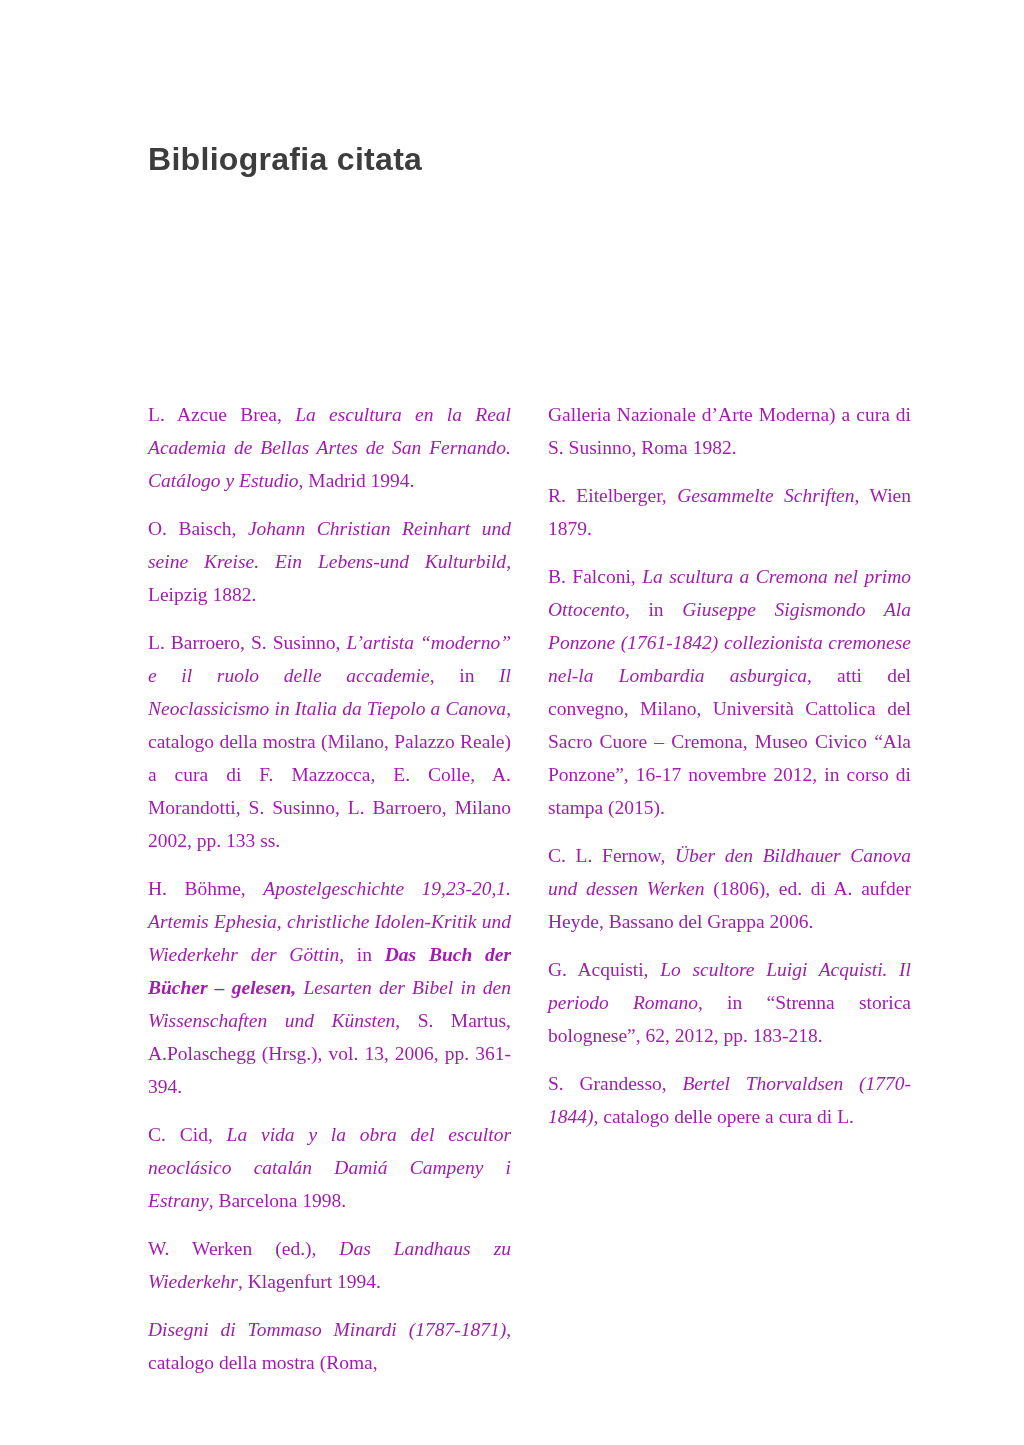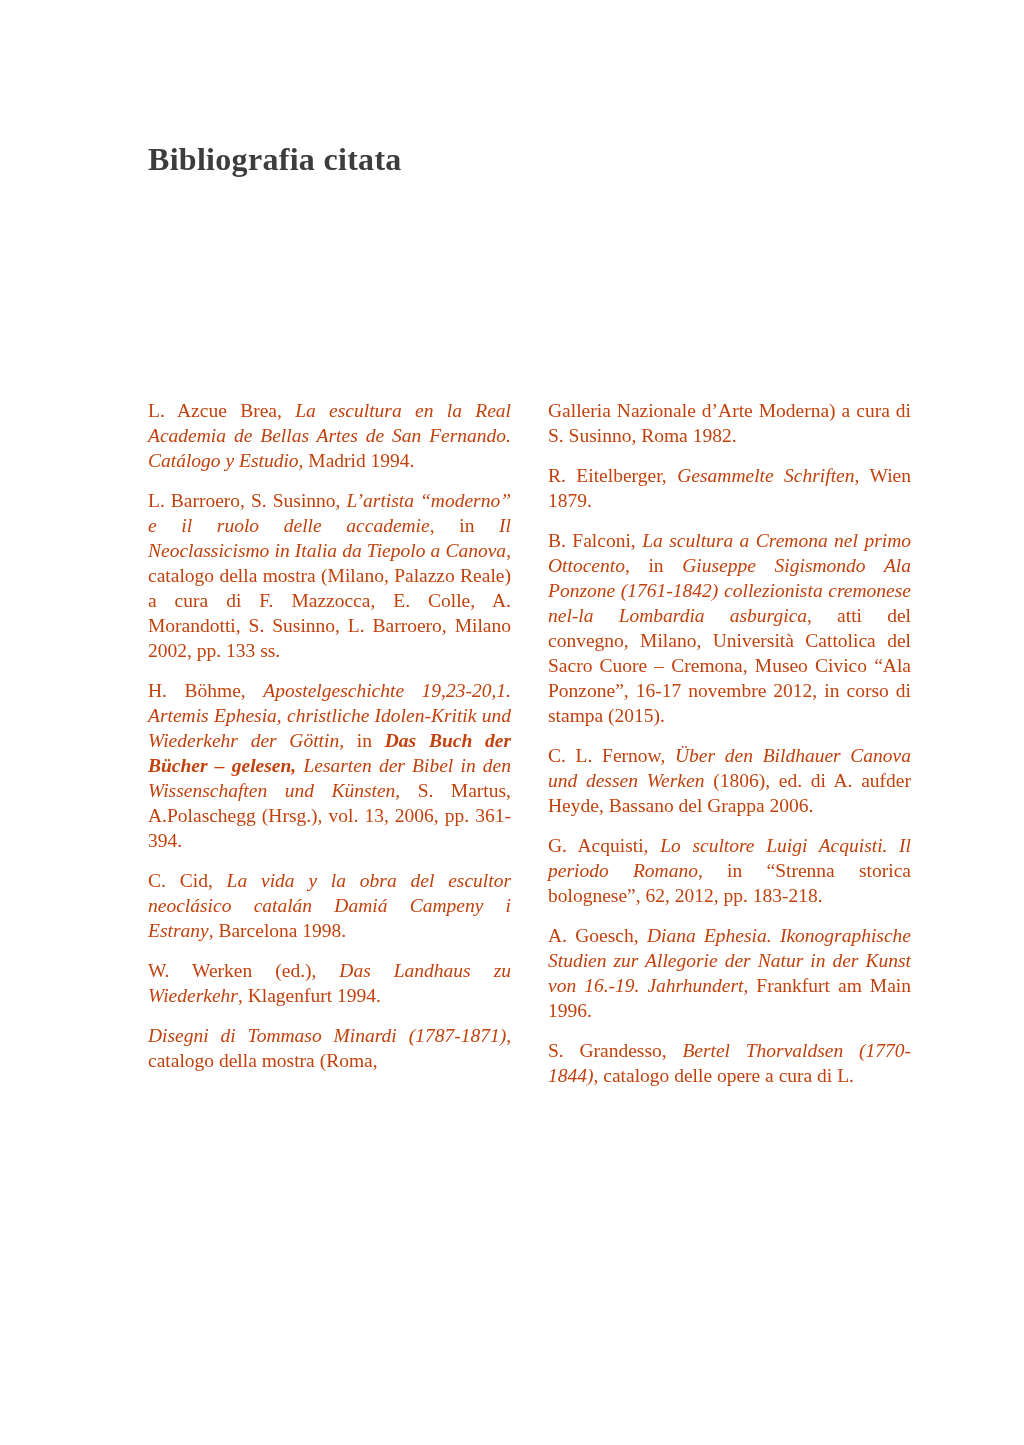--- a/index.html
+++ b/index.html
@@ -14,64 +14,64 @@
     font-family: "Liberation Serif", serif;
   }
   .page {
     position: absolute;
     left: 148px;
     top: 140px;
     width: 763px;
   }
   h1.page-title {
     margin: 0;
-    font-family: Liberation Serif, serif;
+    font-family: Liberation Sans, sans-serif;
     font-size: 32px;
     font-weight: bold;
     line-height: 38px;
     letter-spacing: 0.3px;
     color: #3d3d3d;
   }
   .columns {
     margin-top: 220px;
     display: flex;
     gap: 37px;
   }
   .col {
     width: 363px;
   }
   p.entry {
     margin: 0 0 15px 0;
     font-size: 19.5px;
-    line-height: 25px;
+    line-height: 33px;
     text-align: justify;
-    color: #c2410c;
+    color: #a21caf;
   }
   p.entry:last-child { margin-bottom: 0; }
   .r { font-style: normal; }
   .i { font-style: italic; }
   .b { font-style: italic; font-weight: bold; }
 </style>
 </head>
 <body>
 
 <div class="page">
   <h1 class="page-title">Bibliografia citata</h1>
   <div class="columns">
     <div class="col">
         <p class="entry"><span class="r">L. Azcue Brea, </span><span class="i">La escultura en la Real Academia de Bellas Artes de San Fernando. Catálogo y Estudio</span><span class="r">, Madrid 1994.</span></p>
+        <p class="entry"><span class="r">O. Baisch, </span><span class="i">Johann Christian Reinhart und seine Kreise. Ein Lebens-und Kulturbild</span><span class="r">, Leipzig 1882.</span></p>
         <p class="entry"><span class="r">L. Barroero, S. Susinno, </span><span class="i">L’artista “moderno” e il ruolo delle accademie</span><span class="r">, in </span><span class="i">Il Neoclassicismo in Italia da Tiepolo a Canova</span><span class="r">, catalogo della mostra (Milano, Palazzo Reale) a cura di F. Mazzocca, E. Colle, A. Morandotti, S. Susinno, L. Barroero, Milano 2002, pp. 133 ss.</span></p>
         <p class="entry"><span class="r">H. Böhme, </span><span class="i">Apostelgeschichte 19,23-20,1. Artemis Ephesia, christliche Idolen-Kritik und Wiederkehr der Göttin</span><span class="r">, in </span><span class="b">Das Buch der Bücher – gelesen,</span><span class="i"> Lesarten der Bibel in den Wissenschaften und Künsten</span><span class="r">, S. Martus, A.Polaschegg (Hrsg.), vol. 13, 2006, pp. 361-394.</span></p>
         <p class="entry"><span class="r">C. Cid, </span><span class="i">La vida y la obra del escultor neoclásico catalán Damiá Campeny i Estrany</span><span class="r">, Barcelona 1998.</span></p>
         <p class="entry"><span class="r">W. Werken (ed.), </span><span class="i">Das Landhaus zu Wiederkehr</span><span class="r">, Klagenfurt 1994.</span></p>
         <p class="entry"><span class="i">Disegni di Tommaso Minardi (1787-1871)</span><span class="r">, catalogo della mostra (Roma,</span></p>
       </div>
     <div class="col">
         <p class="entry"><span class="r">Galleria Nazionale d’Arte Moderna) a cura di S. Susinno, Roma 1982.</span></p>
         <p class="entry"><span class="r">R. Eitelberger, </span><span class="i">Gesammelte Schriften</span><span class="r">, Wien 1879.</span></p>
         <p class="entry"><span class="r">B. Falconi, </span><span class="i">La scultura a Cremona nel primo Ottocento</span><span class="r">, in </span><span class="i">Giuseppe Sigismondo Ala Ponzone (1761-1842) collezionista cremonese nel-la Lombardia asburgica</span><span class="r">, atti del convegno, Milano, Università Cattolica del Sacro Cuore – Cremona, Museo Civico “Ala Ponzone”, 16-17 novembre 2012, in corso di stampa (2015).</span></p>
         <p class="entry"><span class="r">C. L. Fernow, </span><span class="i">Über den Bildhauer Canova und dessen Werken</span><span class="r"> (1806), ed. di A. aufder Heyde, Bassano del Grappa 2006.</span></p>
         <p class="entry"><span class="r">G. Acquisti, </span><span class="i">Lo scultore Luigi Acquisti. Il periodo Romano</span><span class="r">, in “Strenna storica bolognese”, 62, 2012, pp. 183-218.</span></p>
-        <p class="entry"><span class="r">A. Goesch, </span><span class="i">Diana Ephesia. Ikonographische Studien zur Allegorie der Natur in der Kunst von 16.-19. Jahrhundert</span><span class="r">, Frankfurt am Main 1996.</span></p>
         <p class="entry"><span class="r">S. Grandesso, </span><span class="i">Bertel Thorvaldsen (1770-1844)</span><span class="r">, catalogo delle opere a cura di L.</span></p>
       </div>
   </div>
 </div>
 
 </body></html>

